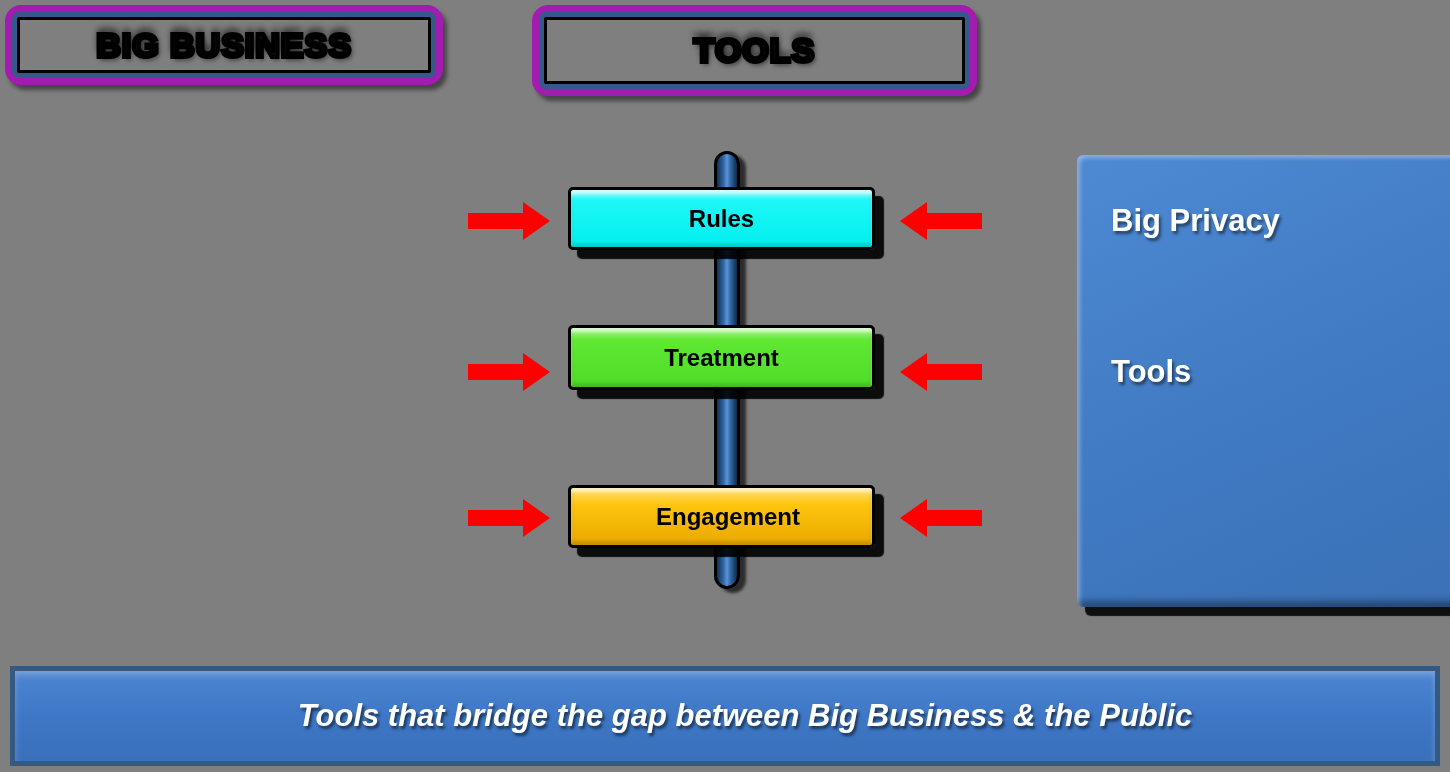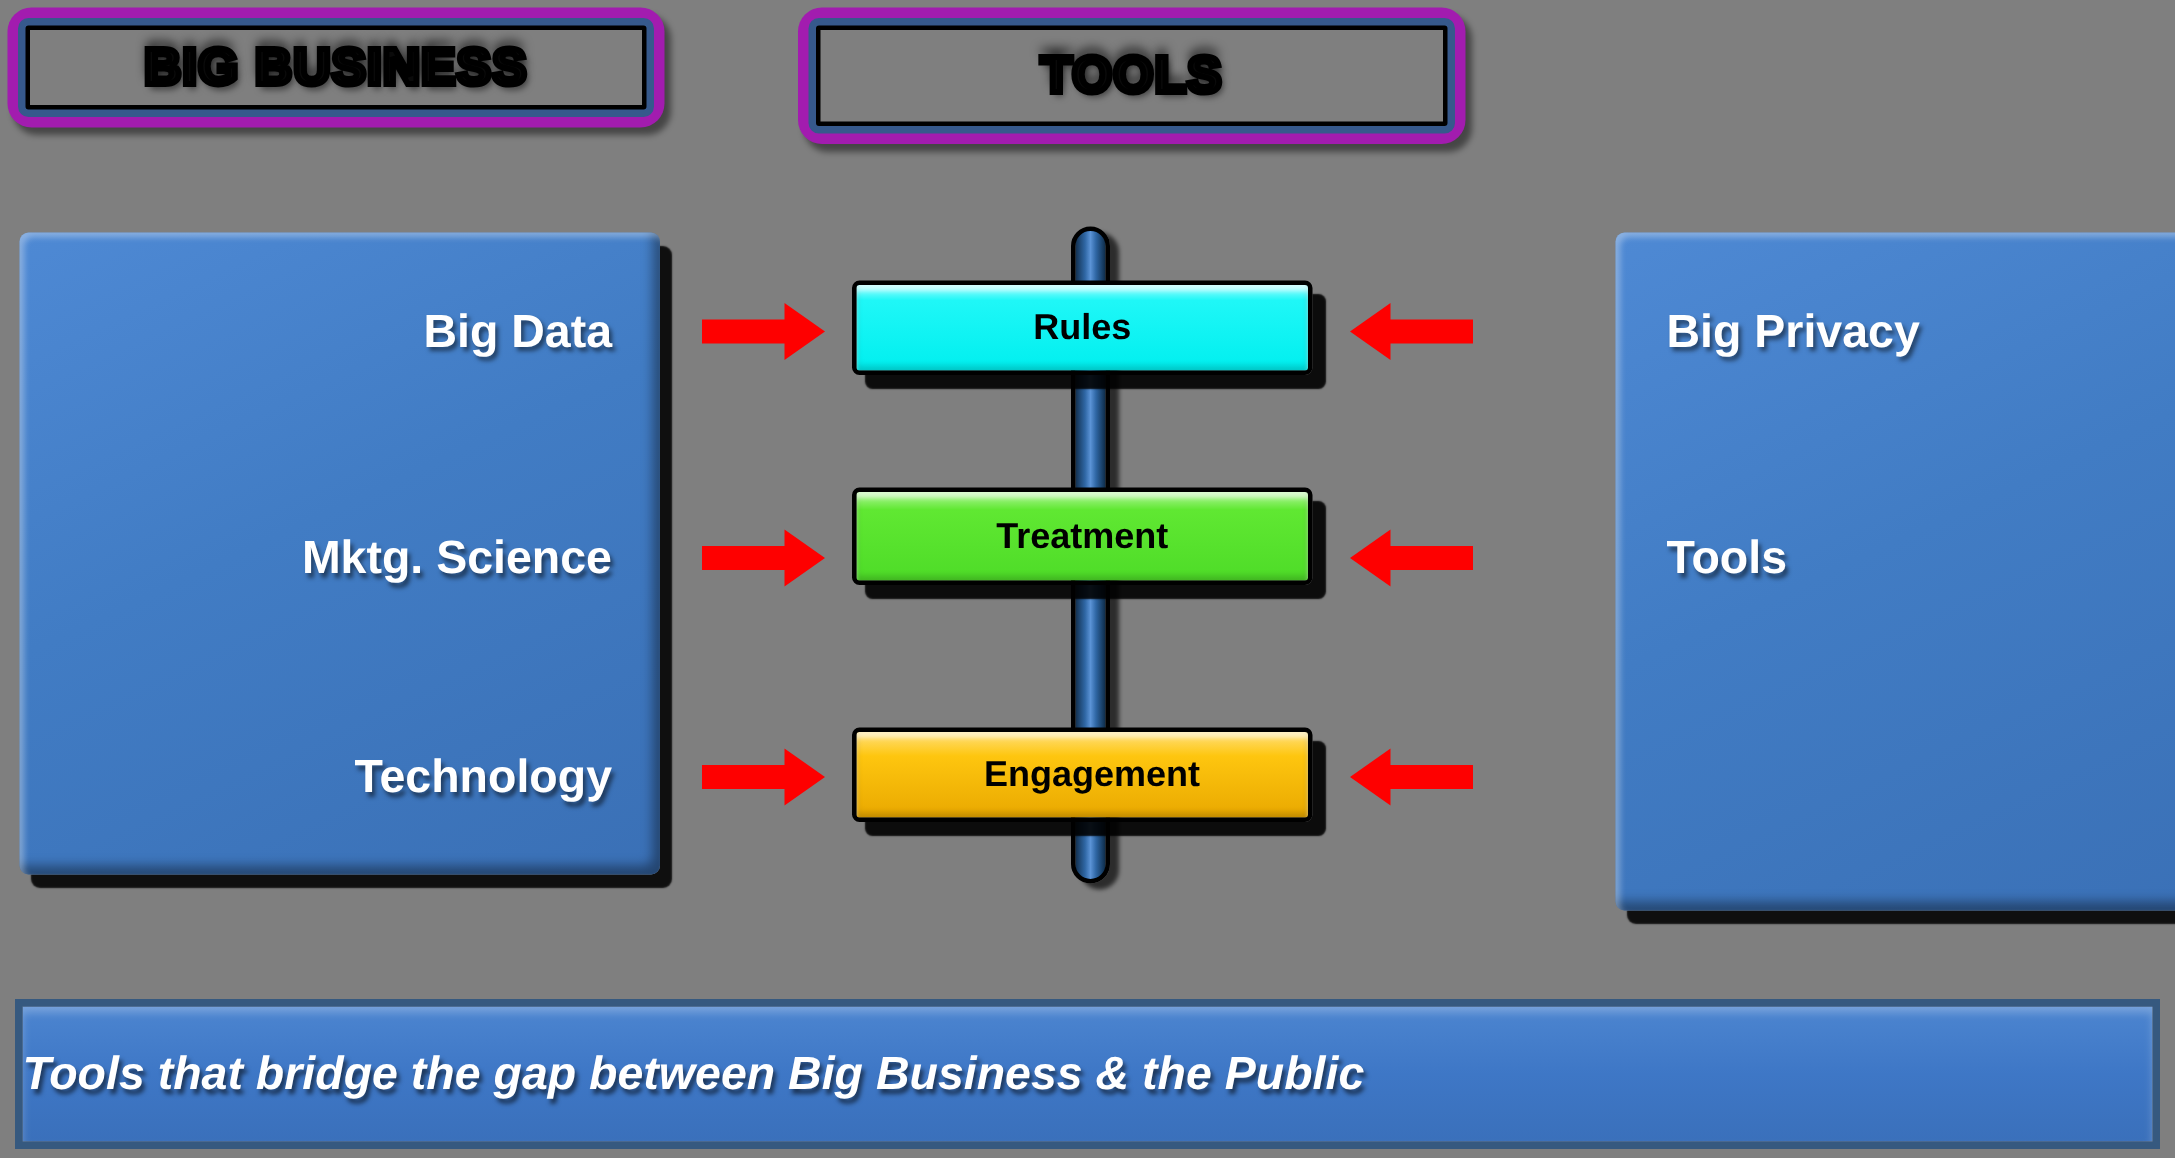--- a/index.html
+++ b/index.html
@@ -120,22 +120,23 @@
   .ar-0 { left: 900px; top: 202px; }
   .ar-1 { left: 900px; top: 353px; }
   .ar-2 { left: 900px; top: 499px; }
 
   
   .banner {
     position: absolute;
     left: 10px; top: 666px; width: 1430px; height: 100px;
     border: 5px solid #36597F;
     background: linear-gradient(180deg, #4C85D0 0%, #3E77C6 50%, #3A70BB 100%);
-    display: flex; align-items: center; 
+    display: flex; align-items: center; justify-content: center;
     box-shadow: inset 0 4px 6px rgba(255,255,255,0.25);
+    padding-left: 40px;
   }
   .banner-text {
     font-size: 31px;
     font-weight: bold;
     font-style: italic;
     color: #fff;
     text-shadow: 2px 3px 3px rgba(0,0,0,0.55);
     white-space: nowrap;
   }
 </style>
@@ -152,25 +153,20 @@
     </div>
   </div>
   <div class="header-outer" id="header-tools">
     <div class="header-blue">
       <div class="header-gray">
         <span class="header-text">TOOLS</span>
       </div>
     </div>
   </div>
 
-  <div class="side-box" id="left-box">
-    <div class="side-label row-0">Big Data</div>
-    <div class="side-label row-1">Mktg. Science</div>
-    <div class="side-label row-2">Technology</div>
-  </div>
 
   <div class="side-box" id="right-box">
     <div class="side-label row-0">Big Privacy</div>
     <div class="side-label row-1">Tools</div>
   </div>
 
   <div class="vbar"></div>
 
   <div class="tool-box" id="tool-rules">
     <span class="tool-label">Rules</span>

